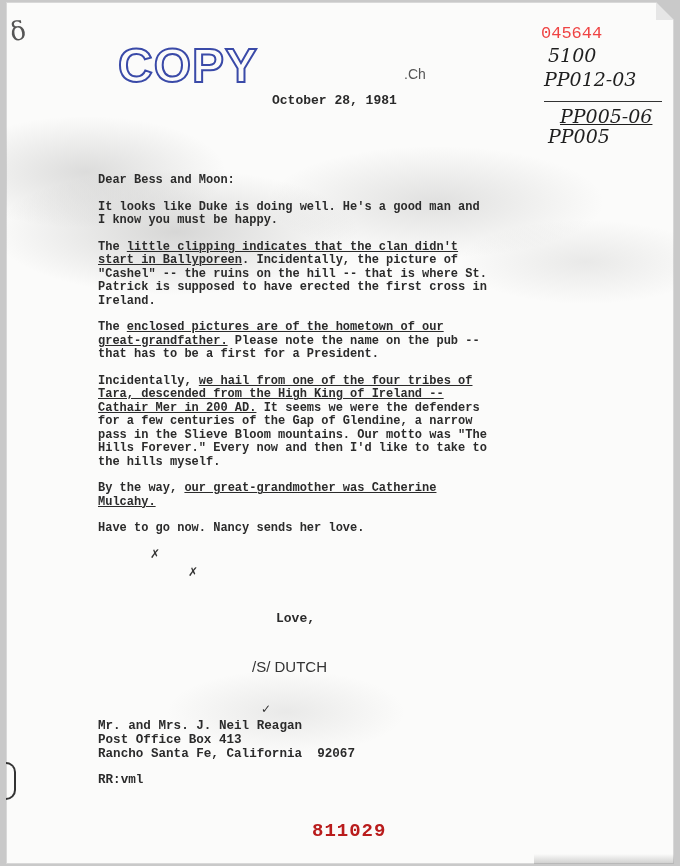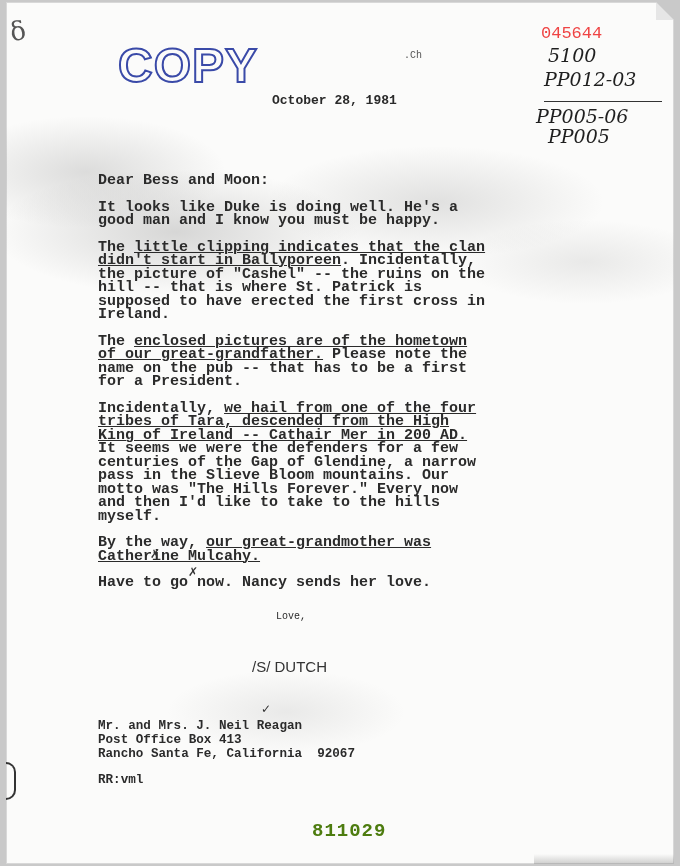--- a/index.html
+++ b/index.html
@@ -45,63 +45,63 @@
     position: absolute; left: 0; top: 760px; width: 8px; height: 34px;
     border: 2px solid #333; border-left: none; border-radius: 0 12px 12px 0;
   }
   .copy-stamp {
     position: absolute; left: 112px; top: 40px;
     font-family: "Liberation Sans", sans-serif; font-size: 48px; font-weight: bold;
     color: transparent; -webkit-text-stroke: 2px #3a4aa8; letter-spacing: 1px;
     line-height: 1;
   }
   .ch-mark {
-    position: absolute; left: 398px; top: 48px;
-    font-family: Liberation Mono, monospace; font-size: 10px; color: #555;
+    position: absolute; left: 398px; top: 64px;
+    font-family: Liberation Sans, sans-serif; font-size: 14px; color: #555;
   }
   .date {
     position: absolute; left: 266px; top: 91px; font-size: 13px; font-weight: bold; color: #2a2a2a;
   }
   .file-codes {
     position: absolute; left: 530px; top: 22px; width: 140px;
     color: #222;
   }
   .file-num {
     font-family: Liberation Mono, monospace; font-size: 17px; letter-spacing: 0;
     display: block; margin-left: 5px; color: #ef4444;
   }
   .hand {
     font-family: "DejaVu Serif", serif; font-style: italic; font-size: 19px;
     display: block; line-height: 24px; color: #1f1f1f;
   }
   .hand.h1 { margin-left: 12px; }
   .hand.h2 { margin-left: 8px; border-bottom: 1.5px solid #333; width: 118px; padding-bottom: 10px; }
-  .hand.h3 { margin-left: 0; margin-top: 2px; }
+  .hand.h3 { margin-left: 24px; margin-top: 2px; text-decoration: underline; }
   .hand.h4 { margin-left: 12px; margin-top: -4px; }
 
   .letter {
     position: absolute; left: 92px; top: 172px; width: 390px;
-    font-size: 15px; line-height: 13.5px; font-weight: bold; color: #2b2b2b;
+    font-size: 12px; line-height: 13.5px; font-weight: bold; color: #2b2b2b;
   }
   .letter p { margin: 0 0 13px 0; }
   .ul { text-decoration: underline; text-decoration-thickness: 1px; }
-  .closing { position: absolute; left: 270px; top: 609px; font-size: 10px; font-weight: normal; color: #2b2b2b; }
+  .closing { position: absolute; left: 270px; top: 609px; font-size: 13px; font-weight: bold; color: #2b2b2b; }
   .signature {
     position: absolute; left: 246px; top: 656px;
     font-family: "Liberation Sans", sans-serif; font-size: 15px; color: #333;
   }
   .address {
     position: absolute; left: 92px; top: 717px; font-size: 12.6px; line-height: 14px; font-weight: bold; color: #2b2b2b;
   }
   .address div { white-space: pre; }
   .initials {
     position: absolute; left: 92px; top: 771px; font-size: 12.6px; font-weight: bold; color: #2b2b2b;
   }
   .doc-number {
-    position: absolute; left: 306px; top: 818px; font-size: 19px; font-weight: bold; color: #4d7c0f; letter-spacing: 1px; text-align: right;
+    position: absolute; left: 306px; top: 818px; font-size: 19px; font-weight: bold; color: #b91c1c; letter-spacing: 1px; text-align: right;
   }
   .tick {
     position: absolute; font-family: "DejaVu Sans", sans-serif; font-size: 12px; color: #333;
   }
 </style>
 </head>
 <body>
 
 <div class="page">
   <div class="smudge"></div>

